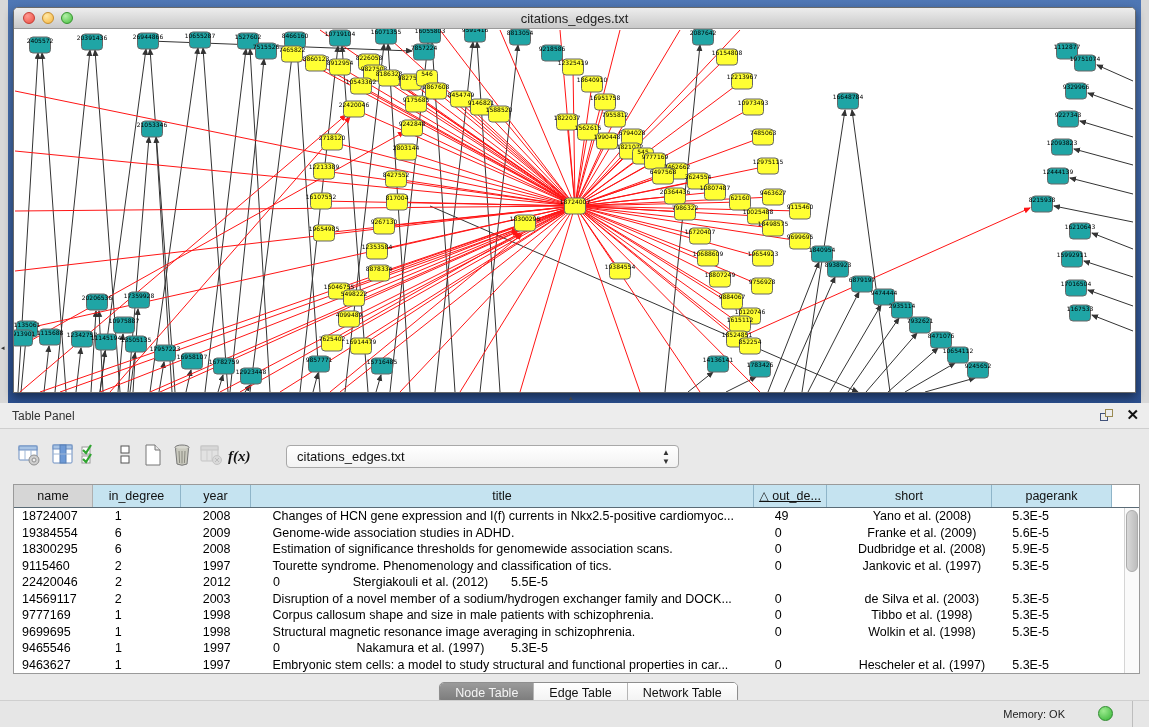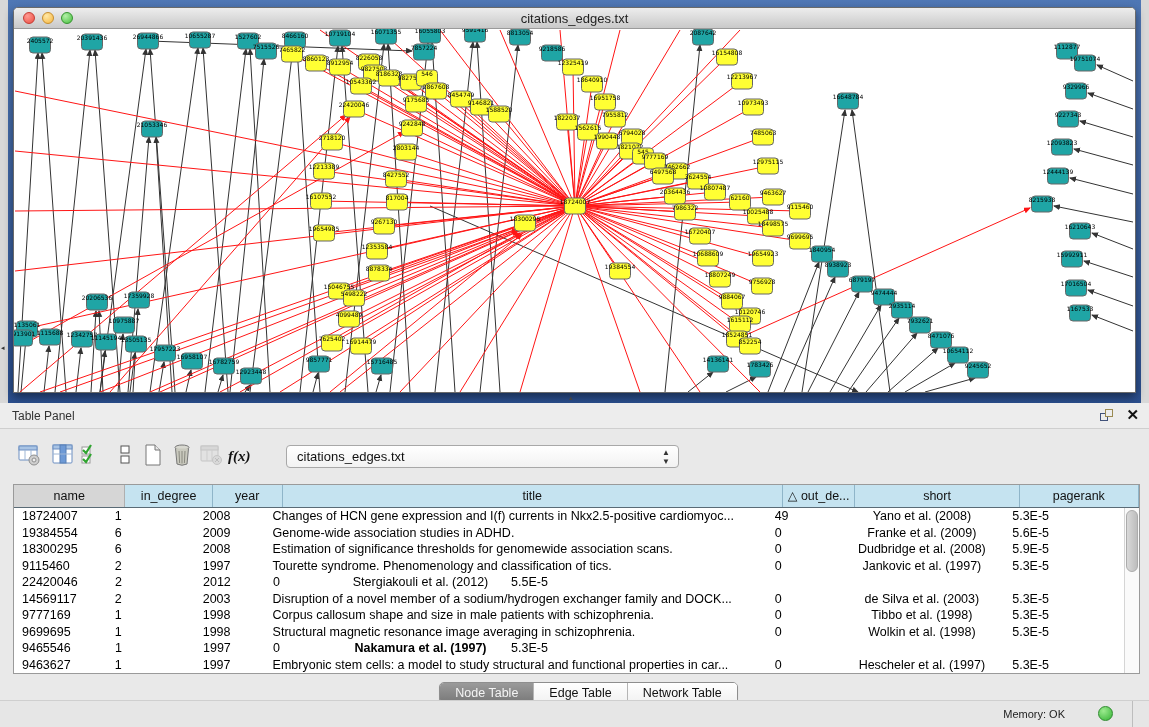--- a/index.html
+++ b/index.html
@@ -603,25 +603,25 @@
     <span class="tb-btn" style="left:228px; font-family:'Liberation Serif',serif; font-style:italic; font-weight:bold; font-size:15px; line-height:26px; color:#111;">f(x)</span>
 
     <div class="combo">
       <span>citations_edges.txt</span>
       <span class="arrows">▲<br>▼</span>
     </div>
   </div>
 
   <div class="dtable">
     <div class="thead" id="thead">
-        <div class="th gray" style="width: 112px;">name</div>
+        <div class="th gray" style="width: 79px;">name</div>
         <div class="th" style="width: 88px;">in_degree</div>
         <div class="th" style="width: 70px;">year</div>
         <div class="th" style="width: 503px;">title</div>
-        <div class="th" style="width: 73px;">△ out_de...</div>
+        <div class="th" style="width: 73px; text-decoration: underline;">△ out_de...</div>
         <div class="th" style="width: 165px;">short</div>
         <div class="th" style="width: 120px;">pagerank</div>
       </div>
     <div class="tbody" id="tbody">
         <div class="tr">
           <div class="td" style="width: 93px;">18724007</div>
           <div class="td" style="width: 88px;">1</div>
           <div class="td" style="width: 70px;">2008</div>
           <div class="td" style="width: 503px;">Changes of HCN gene expression and I(f) currents in Nkx2.5-positive cardiomyoc...</div>
           <div class="td" style="width: 73px;">49</div>
@@ -688,21 +688,21 @@
           <div class="td" style="width: 503px;">Structural magnetic resonance image averaging in schizophrenia.</div>
           <div class="td" style="width: 73px;">0</div>
           <div class="td center" style="width: 165px;">Wolkin et al. (1998)</div>
           <div class="td" style="width: 120px;">5.3E-5</div>
         </div>
         <div class="tr">
           <div class="td" style="width: 93px;">9465546</div>
           <div class="td" style="width: 88px;">1</div>
           <div class="td" style="width: 70px;">1997</div>
           <div class="td" style="width: 73px;">0</div>
-          <div class="td center" style="width: 165px; font-weight: bold;">Nakamura et al. (1997)</div>
+          <div class="td center" style="width: 165px;">Nakamura et al. (1997)</div>
           <div class="td" style="width: 120px;">5.3E-5</div>
         </div>
         <div class="tr">
           <div class="td" style="width: 93px;">9463627</div>
           <div class="td" style="width: 88px;">1</div>
           <div class="td" style="width: 70px;">1997</div>
           <div class="td" style="width: 503px;">Embryonic stem cells: a model to study structural and functional properties in car...</div>
           <div class="td" style="width: 73px;">0</div>
           <div class="td center" style="width: 165px;">Hescheler et al. (1997)</div>
           <div class="td" style="width: 120px;">5.3E-5</div>

